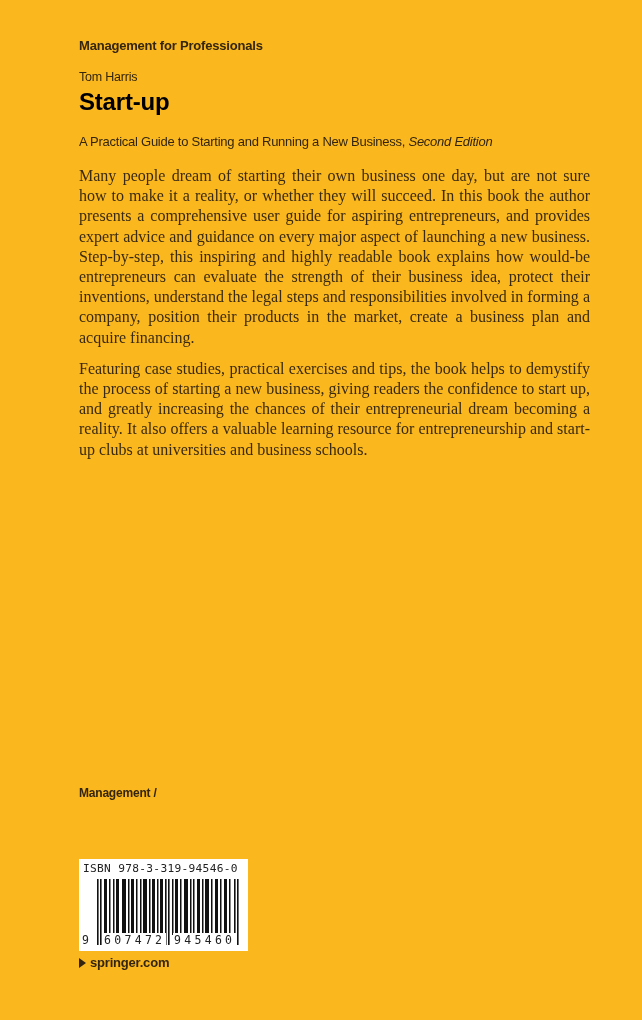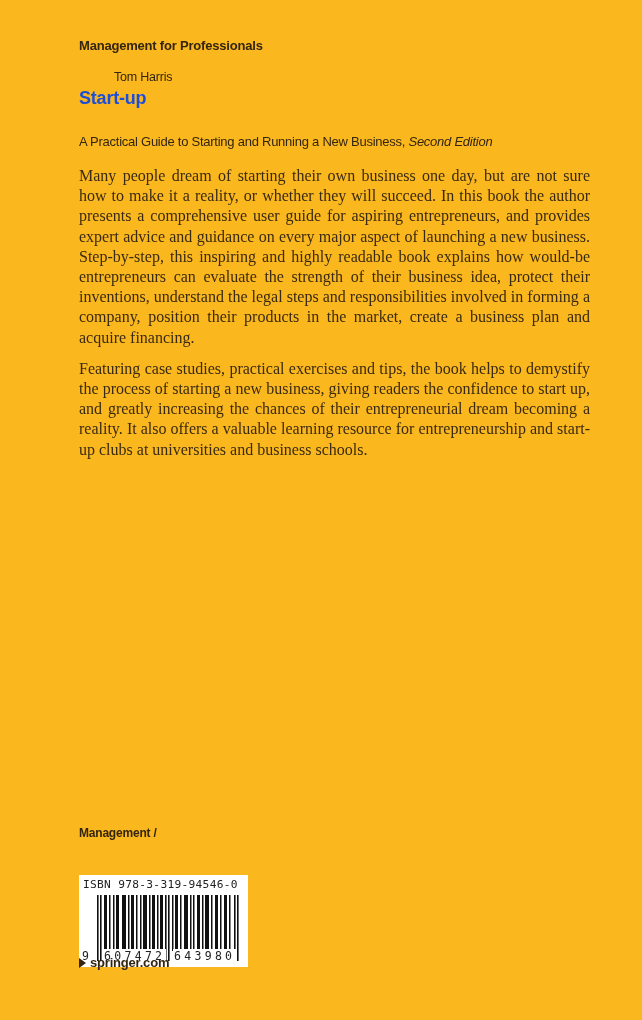--- a/index.html
+++ b/index.html
@@ -10,45 +10,44 @@
     color:#3a2a12;
   }
   .sans { font-family:"Liberation Sans", sans-serif; }
   .serif { font-family:"Liberation Serif", serif; }
   .series {
     position:absolute; left:79px; top:38px;
     font-size:13px; font-weight:bold; letter-spacing:-0.2px; color:#33250f;
   }
   .author {
     position:absolute; left:79px; top:70px;
-    font-size:12.5px; color:#33250f; letter-spacing:-0.2px;margin-left:35px;
+    font-size:12.5px; color:#33250f; letter-spacing:-0.2px;
   }
   .title {
     position:absolute; left:79px; top:88px;
-    font-size:18px; font-weight:bold; color:#1d4ed8; letter-spacing:-0.2px;
+    font-size:24px; font-weight:bold; color:#000000; letter-spacing:-0.2px;
   }
   .subtitle {
     position:absolute; left:79px; top:134px;
     font-size:13px; color:#33250f; letter-spacing:-0.25px; white-space:nowrap;
   }
   .subtitle em { font-style:italic; }
   .blurb {
     position:absolute; left:79px; top:166px; width:511px;
     font-size:16px; line-height:20.2px; text-align:justify; color:#3a2a12;
     hyphens:manual;
   }
   .blurb p { margin:0 0 11px 0; }
   .subject {
-    position:absolute; left:79px; top:824px;
+    position:absolute; left:79px; top:784px;
     font-size:12px; font-weight:bold; line-height:19px; color:#33250f; letter-spacing:-0.2px;
   }
   .barcode-box {
     position:absolute; left:79px; top:859px; width:169px; height:92px;
     background:#ffffff;
-    margin-top:16px;
   }
   .isbn-text {
     position:absolute; left:4px; top:3px; width:162px;
     font-family:"DejaVu Sans Mono", monospace; font-size:11.2px; color:#222;
     letter-spacing:0.3px; white-space:nowrap;
   }
   .bars {
     position:absolute; left:18px; top:20px; width:142px; height:66px;
   }
   .ean-digits {
@@ -121,19 +120,19 @@
         <rect x="123" y="0" width="1.5" height="56"></rect>
       <rect x="127" y="0" width="3" height="56"></rect>
         <rect x="132" y="0" width="1.5" height="56"></rect>
       <rect x="137" y="0" width="1.6" height="66"></rect>
         <rect x="140" y="0" width="1.6" height="66"></rect>
     </g>
   </svg>
   <div class="ean-digits">
     <span style="left:0px;">9</span>
     <span style="left:22px;">607472</span>
-    <span style="left:92px;">643980</span>
+    <span style="left:92px;">945460</span>
   </div>
 </div>
 
 <div class="springer sans">
   <span class="arrow"></span><span>springer.com</span>
 </div>
 
 </body></html>

